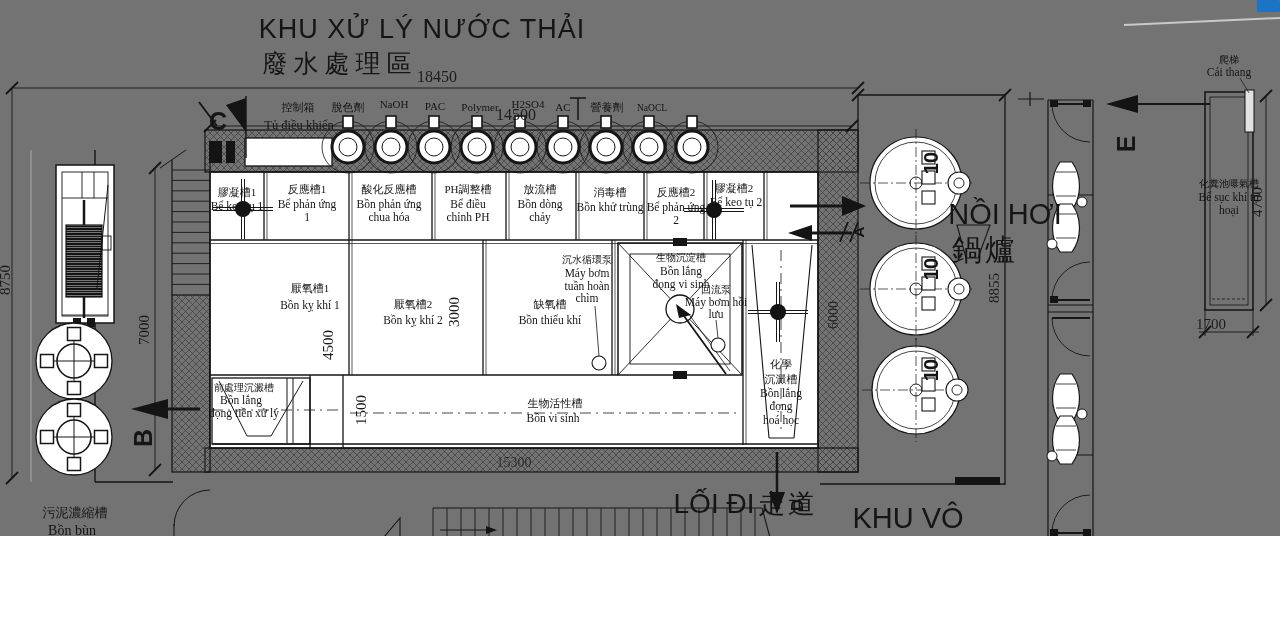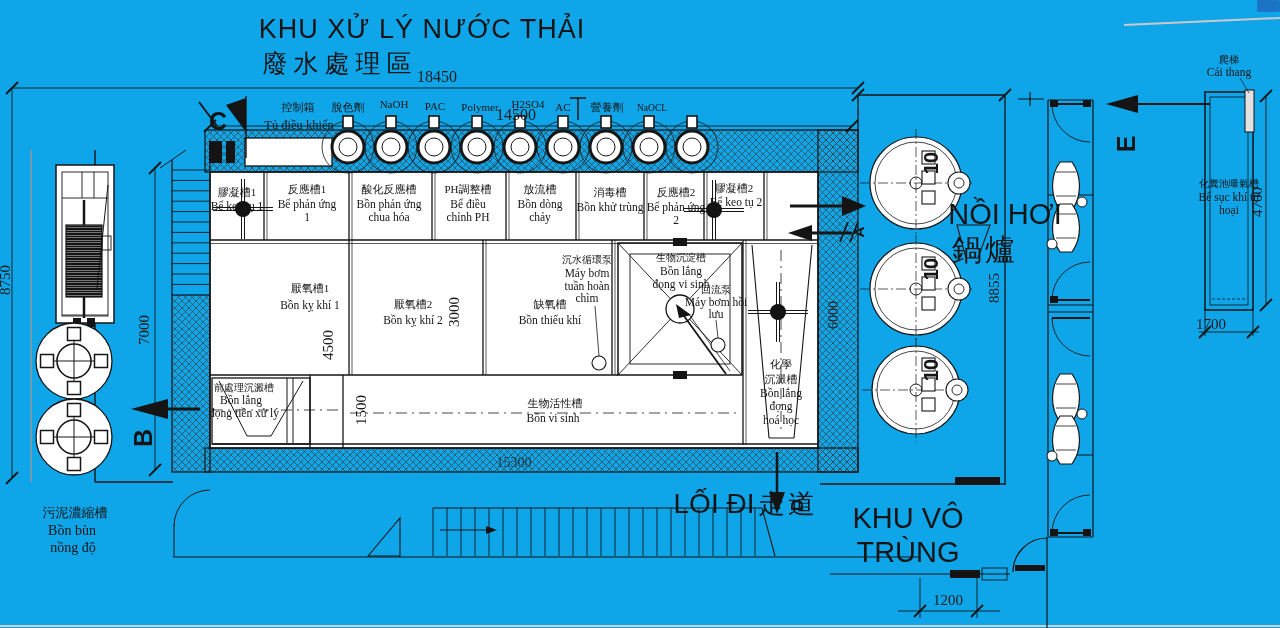--- a/index.html
+++ b/index.html
@@ -1,16 +1,16 @@
 <!DOCTYPE html>
 <html><head>
 <meta charset="utf-8">
 <style>
   html,body{margin:0;padding:0;background:#fff;}
-  .canvas{position:relative;width:1280px;height:628px;background:#0ea5e9;overflow:hidden;
+  .canvas{position:relative;width:1280px;height:536px;background:#737373;overflow:hidden;
           font-family:"Liberation Serif",serif;text-align:center;}
   svg{position:absolute;left:0;top:0;}
   svg text{fill:#151515;text-anchor:middle;}
   .zh{font-family:"Liberation Serif",serif;font-size:11px;}
   .zh10{font-family:"Liberation Serif",serif;font-size:10px;}
   .vi{font-family:"Liberation Serif",serif;font-size:11.5px;}
   .vi12{font-family:"Liberation Serif",serif;font-size:12.5px;}
   .dim{font-family:"Liberation Serif",serif;font-size:15px;fill:#1c1c1c;}
   .dim14{font-family:"Liberation Serif",serif;font-size:14px;fill:#242424;}
   .dim16{font-family:"Liberation Serif",serif;font-size:16px;fill:#1c1c1c;}

